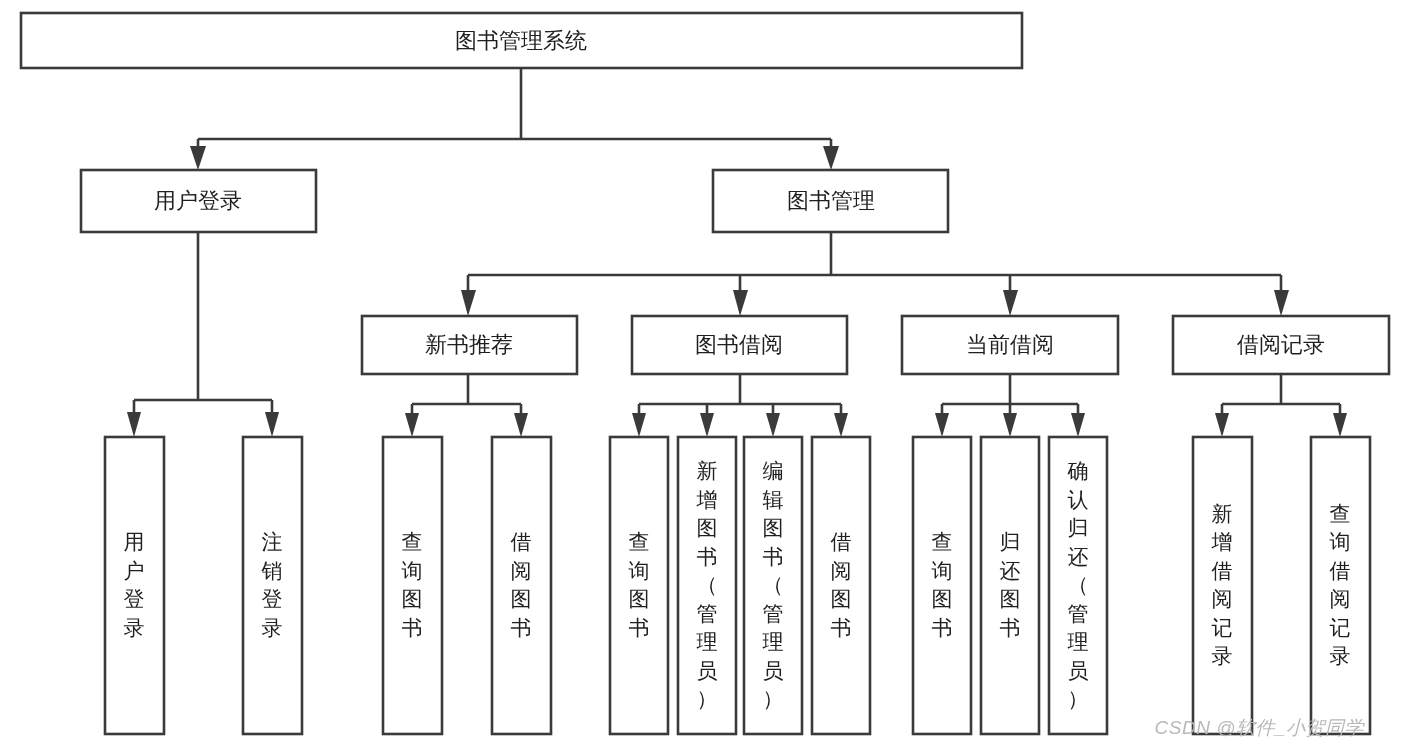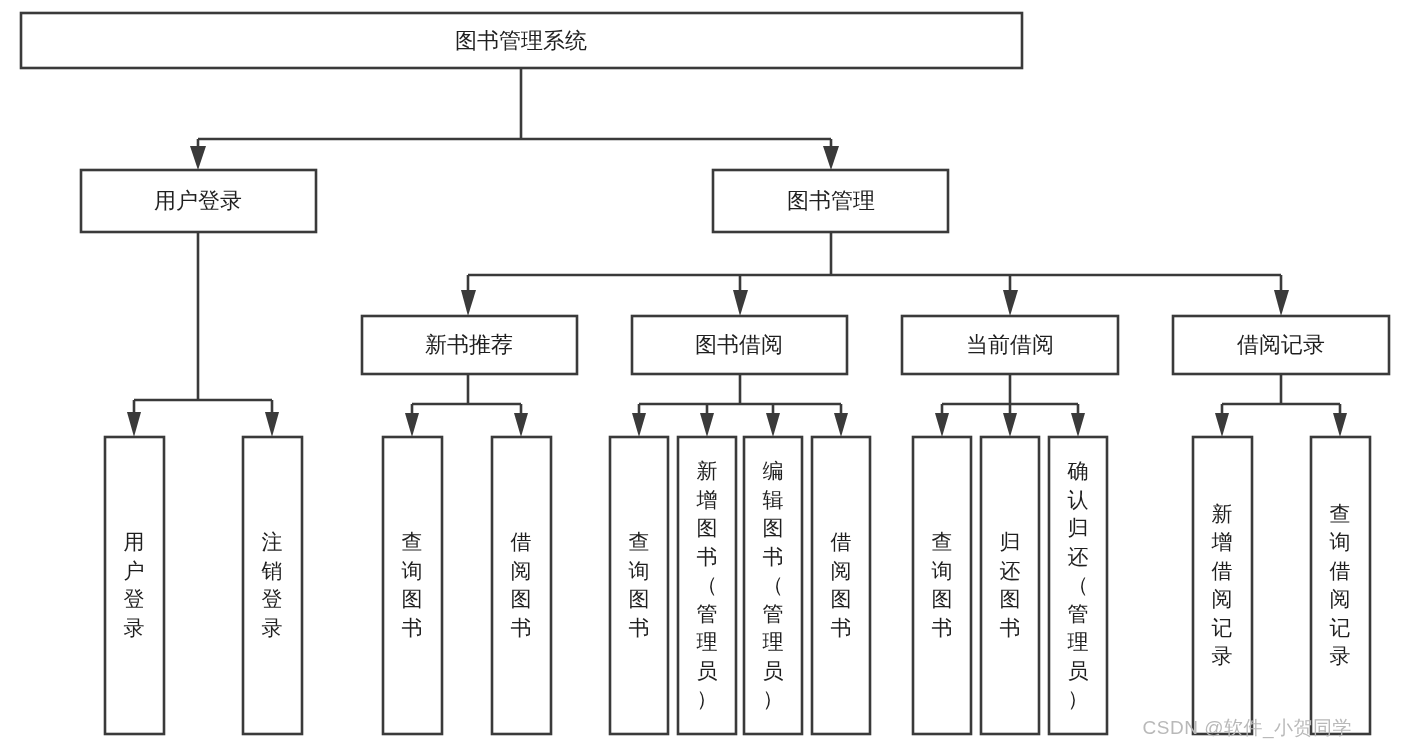--- a/index.html
+++ b/index.html
@@ -11,20 +11,21 @@
     width: 1405px;
     height: 747px;
     font-family: "Liberation Sans", "DejaVu Sans", sans-serif;
     overflow: hidden;
   }
   #diagram-root {
     position: relative;
     width: 1360px;
     height: 747px;
     background: #ffffff;
+    padding-left: 12px;
   }
   svg#flow-svg {
     position: absolute;
     left: 0;
     top: 0;
     width: 1405px;
     height: 747px;
     display: block;
   }
   .node-box {
@@ -58,20 +59,21 @@
   .watermark {
     position: absolute;
     right: 8px;
     bottom: 6px;
     font-family: "Liberation Sans", "DejaVu Sans", sans-serif;
     font-size: 19px;
     color: #b9b9b9;
     letter-spacing: 0.5px;
     white-space: nowrap;
     pointer-events: none;
+    font-style: italic;
   }
 </style>
 </head>
 <body>
 
 <div id="diagram-root">
 
   <svg id="flow-svg" viewBox="0 0 1405 747" xmlns="http://www.w3.org/2000/svg">
 
     <g>

